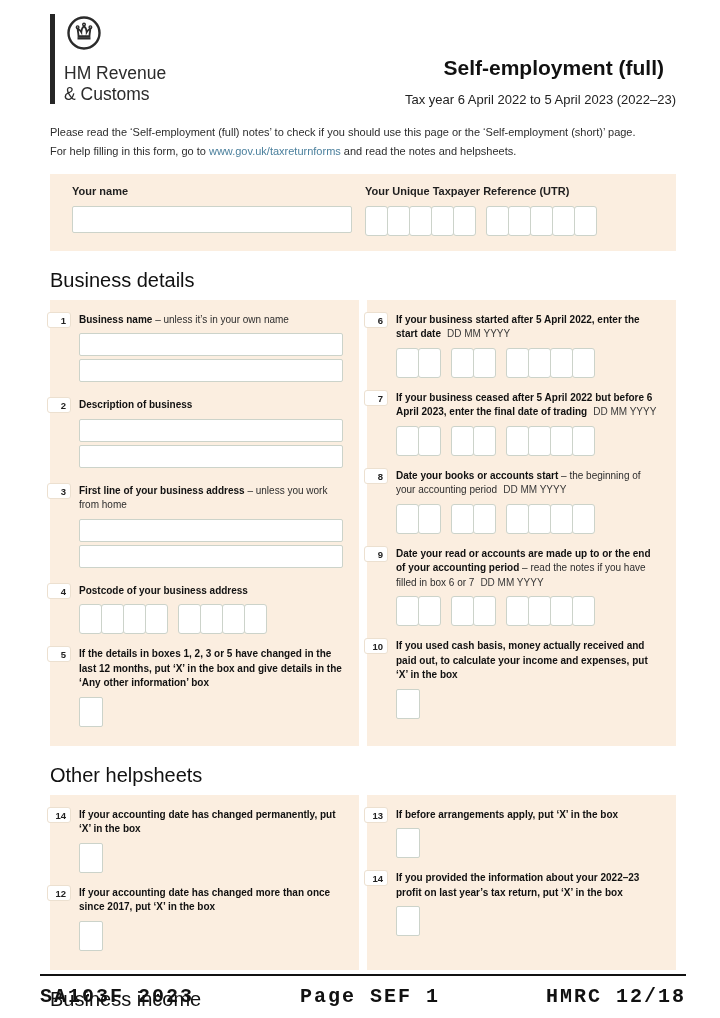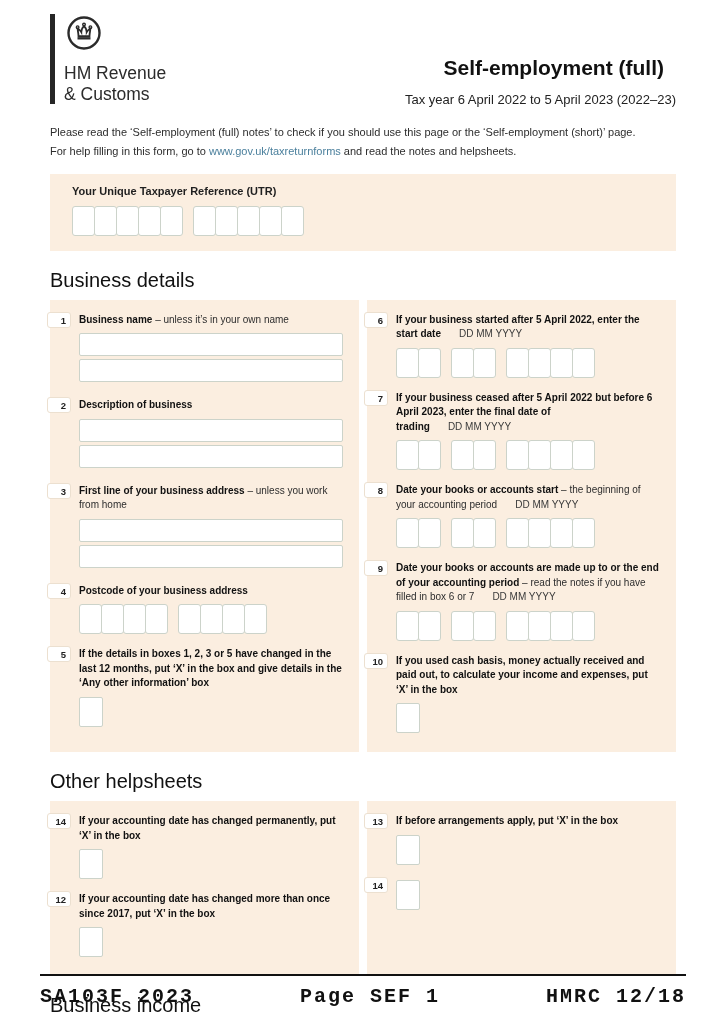--- a/index.html
+++ b/index.html
@@ -43,21 +43,21 @@
   .col  { flex:1; background:#fbeee0; padding:13px 16px 6px 0; }
 
   .q     { display:flex; margin-bottom:13px; }
   .qnum  { flex:0 0 auto; min-width:24px; height:16px; margin:-1px 8px 0 -3px;
            background:#fff; border:1px solid #ece0d0; border-radius:3px;
            font-size:9.5px; font-weight:bold; color:#222;
            text-align:right; padding:2px 4px 0 2px; }
   .qbody { flex:1; min-width:0; }
   .qlabel{ margin:0 0 6px 0; font-size:10px; line-height:1.45; color:#2d2d2d; }
   .qlabel b { color:#111; }
-  .hint  { color:#3a3a3a; margin-left:18px; white-space:nowrap; }
+  .hint  { color:#3a3a3a; margin-left:6px; white-space:nowrap; }
 
   .rows2 .row { height:23px; margin-bottom:3px; }
   .checkcell  { width:24px; height:30px; margin-top:2px; }
 
   
   .footer { position:absolute; left:40px; right:34px; bottom:10px;
             border-top:2px solid #111; padding-top:9px;
             display:flex; justify-content:space-between;
             font-family:"Liberation Mono", monospace; font-weight:bold;
             font-size:20px; letter-spacing:2px; color:#111; }
@@ -90,20 +90,24 @@
     </div>
   </div>
 
   <div class="intro">
     <div>Please read the ‘Self-employment (full) notes’ to check if you should use this page or the ‘Self-employment (short)’ page.</div>
     <div><span>For help filling in this form, go to </span><a href="#">www.gov.uk/taxreturnforms</a><span> and read the notes and helpsheets.</span></div>
   </div>
 
   <div class="panel idpanel">
     <div class="idhalf">
+      <p class="fldlab">Your name</p>
+      <div class="wbox nameinput"></div>
+    </div>
+    <div class="idhalf">
       <p class="fldlab">Your Unique Taxpayer Reference (UTR)</p>
       <div class="cells">
         <span class="grp">
           <span class="cell"></span>
             <span class="cell"></span>
             <span class="cell"></span>
             <span class="cell"></span>
             <span class="cell"></span>
         </span>
         <span class="grp">
@@ -251,21 +255,21 @@
                 <span class="cell"></span>
                 <span class="cell"></span>
               </span>
           </div>
         </div>
       </div>
 
       <div class="q">
         <span class="qnum">9</span>
         <div class="qbody">
-          <p class="qlabel"><b>Date your books or accounts are made up to or the end of your accounting period</b><span> – read the notes if you have filled in box 6 or 7</span><span class="hint">DD MM YYYY</span></p>
+          <p class="qlabel"><b>Date your read or accounts are made up to or the end of your accounting period</b><span> – read the notes if you have filled in box 6 or 7</span><span class="hint">DD MM YYYY</span></p>
           <div class="cells">
             <span class="grp">
                 <span class="cell"></span>
                 <span class="cell"></span>
               </span>
             <span class="grp">
                 <span class="cell"></span>
                 <span class="cell"></span>
               </span>
             <span class="grp">
@@ -316,20 +320,21 @@
         <span class="qnum">13</span>
         <div class="qbody">
           <p class="qlabel"><b>If before arrangements apply, put ‘X’ in the box</b></p>
           <div class="wbox checkcell"></div>
         </div>
       </div>
 
       <div class="q">
         <span class="qnum">14</span>
         <div class="qbody">
+          <p class="qlabel"><b>If you provided the information about your 2022–23 profit on last year’s tax return, put ‘X’ in the box</b></p>
           <div class="wbox checkcell"></div>
         </div>
       </div>
 
     </div>
   </div>
 
   <h2 class="h2">Business income</h2>
 
 </div>

